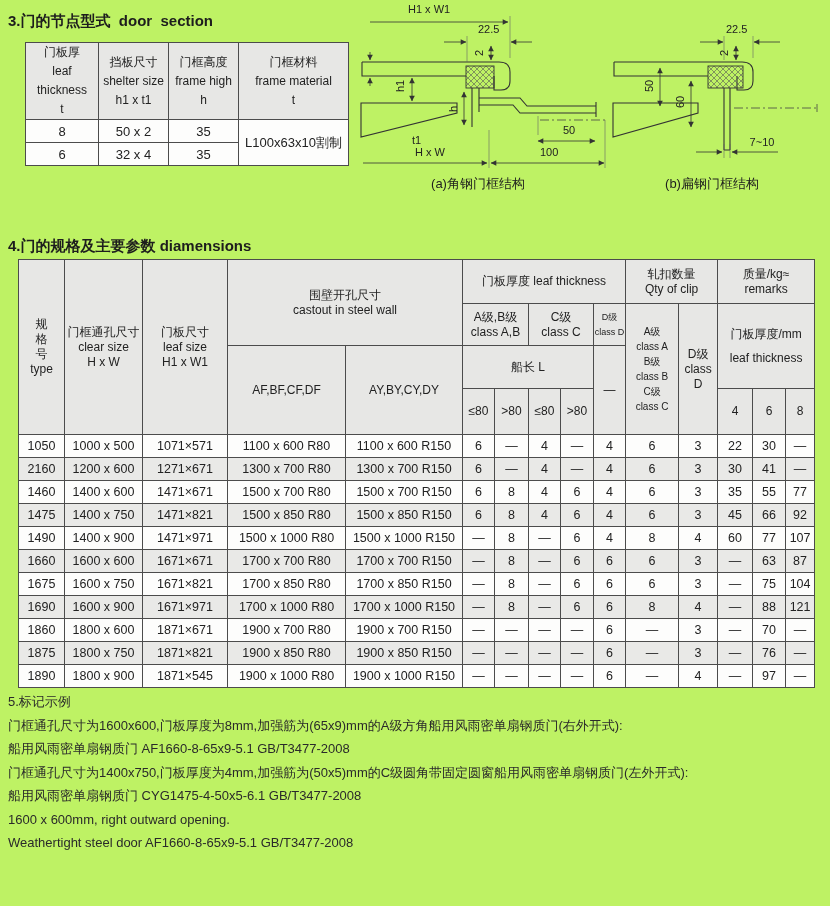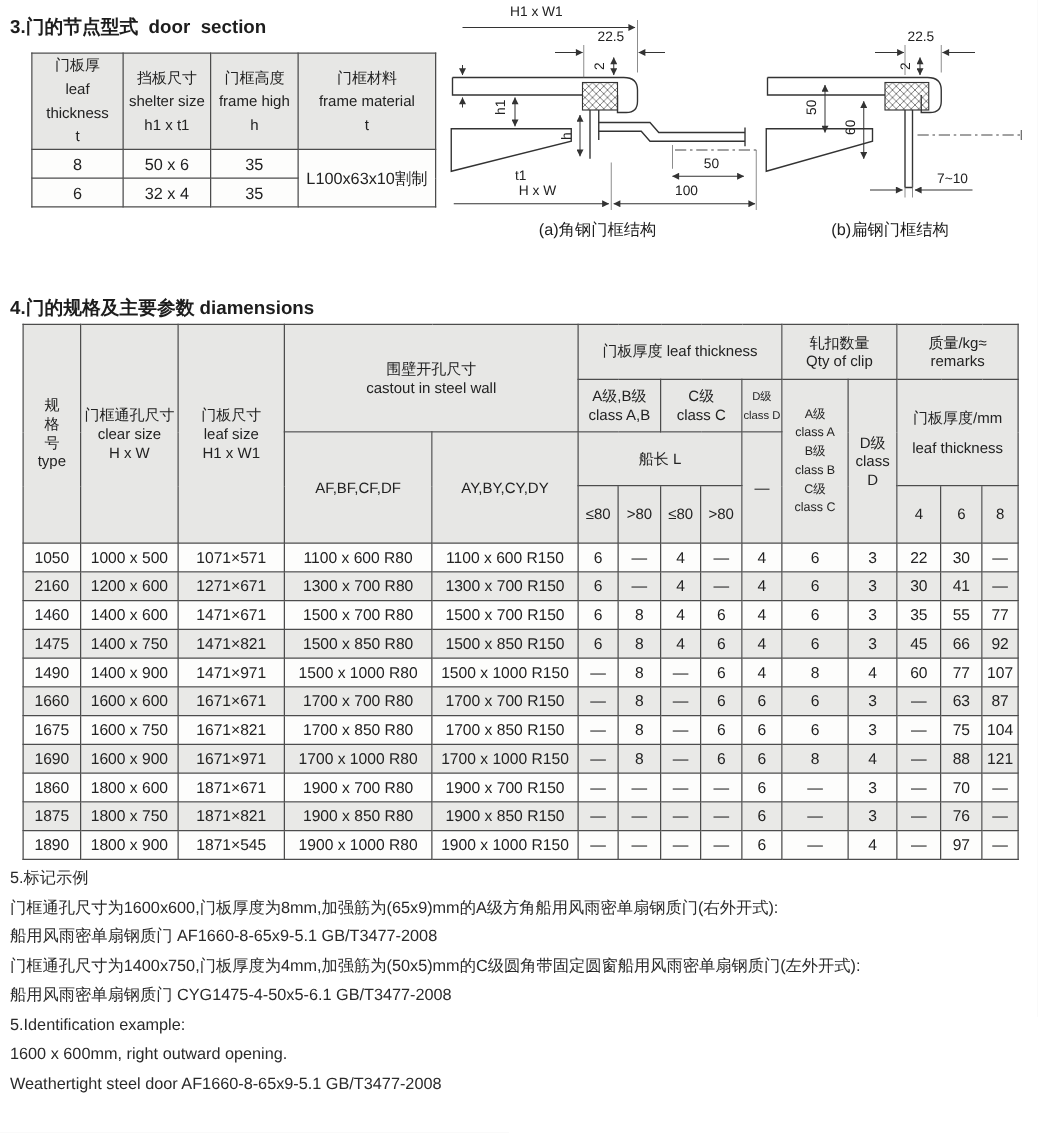--- a/index.html
+++ b/index.html
@@ -1,17 +1,17 @@
 <!DOCTYPE html>
 <html><head>
 <meta charset="utf-8">
 <style>
   html,body{margin:0;padding:0;}
   body{font-family:"Liberation Sans","DejaVu Sans",sans-serif;color:#222;background:#e9e9e9;}
-  .page{position:relative;width:830px;height:906px;background:#ffffff;overflow:hidden;}
+  .page{position:relative;width:830px;height:906px;background:#bef264;overflow:hidden;}
   .sec-title{position:absolute;font-size:15px;font-weight:bold;color:#1d1d1d;white-space:pre;}
   
   table{border-collapse:collapse;table-layout:fixed;}
   .t3{position:absolute;left:25px;top:42px;width:323px;font-size:12px;border-radius:17px;}
   .t3 th,.t3 td{border:1px solid #4c4c4c;text-align:center;vertical-align:middle;padding:0;}
   .t3 th{background:#e7e7e5;font-weight:normal;font-size:12px;line-height:19px;white-space:pre-line;height:66px;}
   .t3 td{background:#fdfdfc;height:22px;font-size:13px;}
   
   .t4{position:absolute;left:18px;top:259px;width:796px;font-size:12px;}
   .t4 th,.t4 td{border:1px solid #4c4c4c;text-align:center;vertical-align:middle;padding:0;overflow:hidden;}
@@ -62,21 +62,21 @@
 frame high
 h</th>
         <th>门框材料
 frame material
 t</th>
       </tr>
     </thead>
     <tbody>
       <tr>
         <td>8</td>
-        <td>50 x 6</td>
+        <td>50 x 2</td>
         <td>35</td>
         <td rowspan="2">L100x63x10割制</td>
       </tr>
       <tr>
         <td>6</td>
         <td>32 x 4</td>
         <td>35</td>
       </tr>
     </tbody>
   </table>
@@ -443,18 +443,17 @@
         </tr>
       </tbody>
   </table>
 
   <div class="notes">
     <p>5.标记示例</p>
     <p>门框通孔尺寸为1600x600,门板厚度为8mm,加强筋为(65x9)mm的A级方角船用风雨密单扇钢质门(右外开式):</p>
     <p>船用风雨密单扇钢质门 AF1660-8-65x9-5.1 GB/T3477-2008</p>
     <p>门框通孔尺寸为1400x750,门板厚度为4mm,加强筋为(50x5)mm的C级圆角带固定圆窗船用风雨密单扇钢质门(左外开式):</p>
     <p>船用风雨密单扇钢质门 CYG1475-4-50x5-6.1 GB/T3477-2008</p>
-    <p>5.Identification example:</p>
     <p>1600 x 600mm, right outward opening.</p>
     <p>Weathertight steel door AF1660-8-65x9-5.1 GB/T3477-2008</p>
   </div>
 
 </div>
 
 </body></html>

